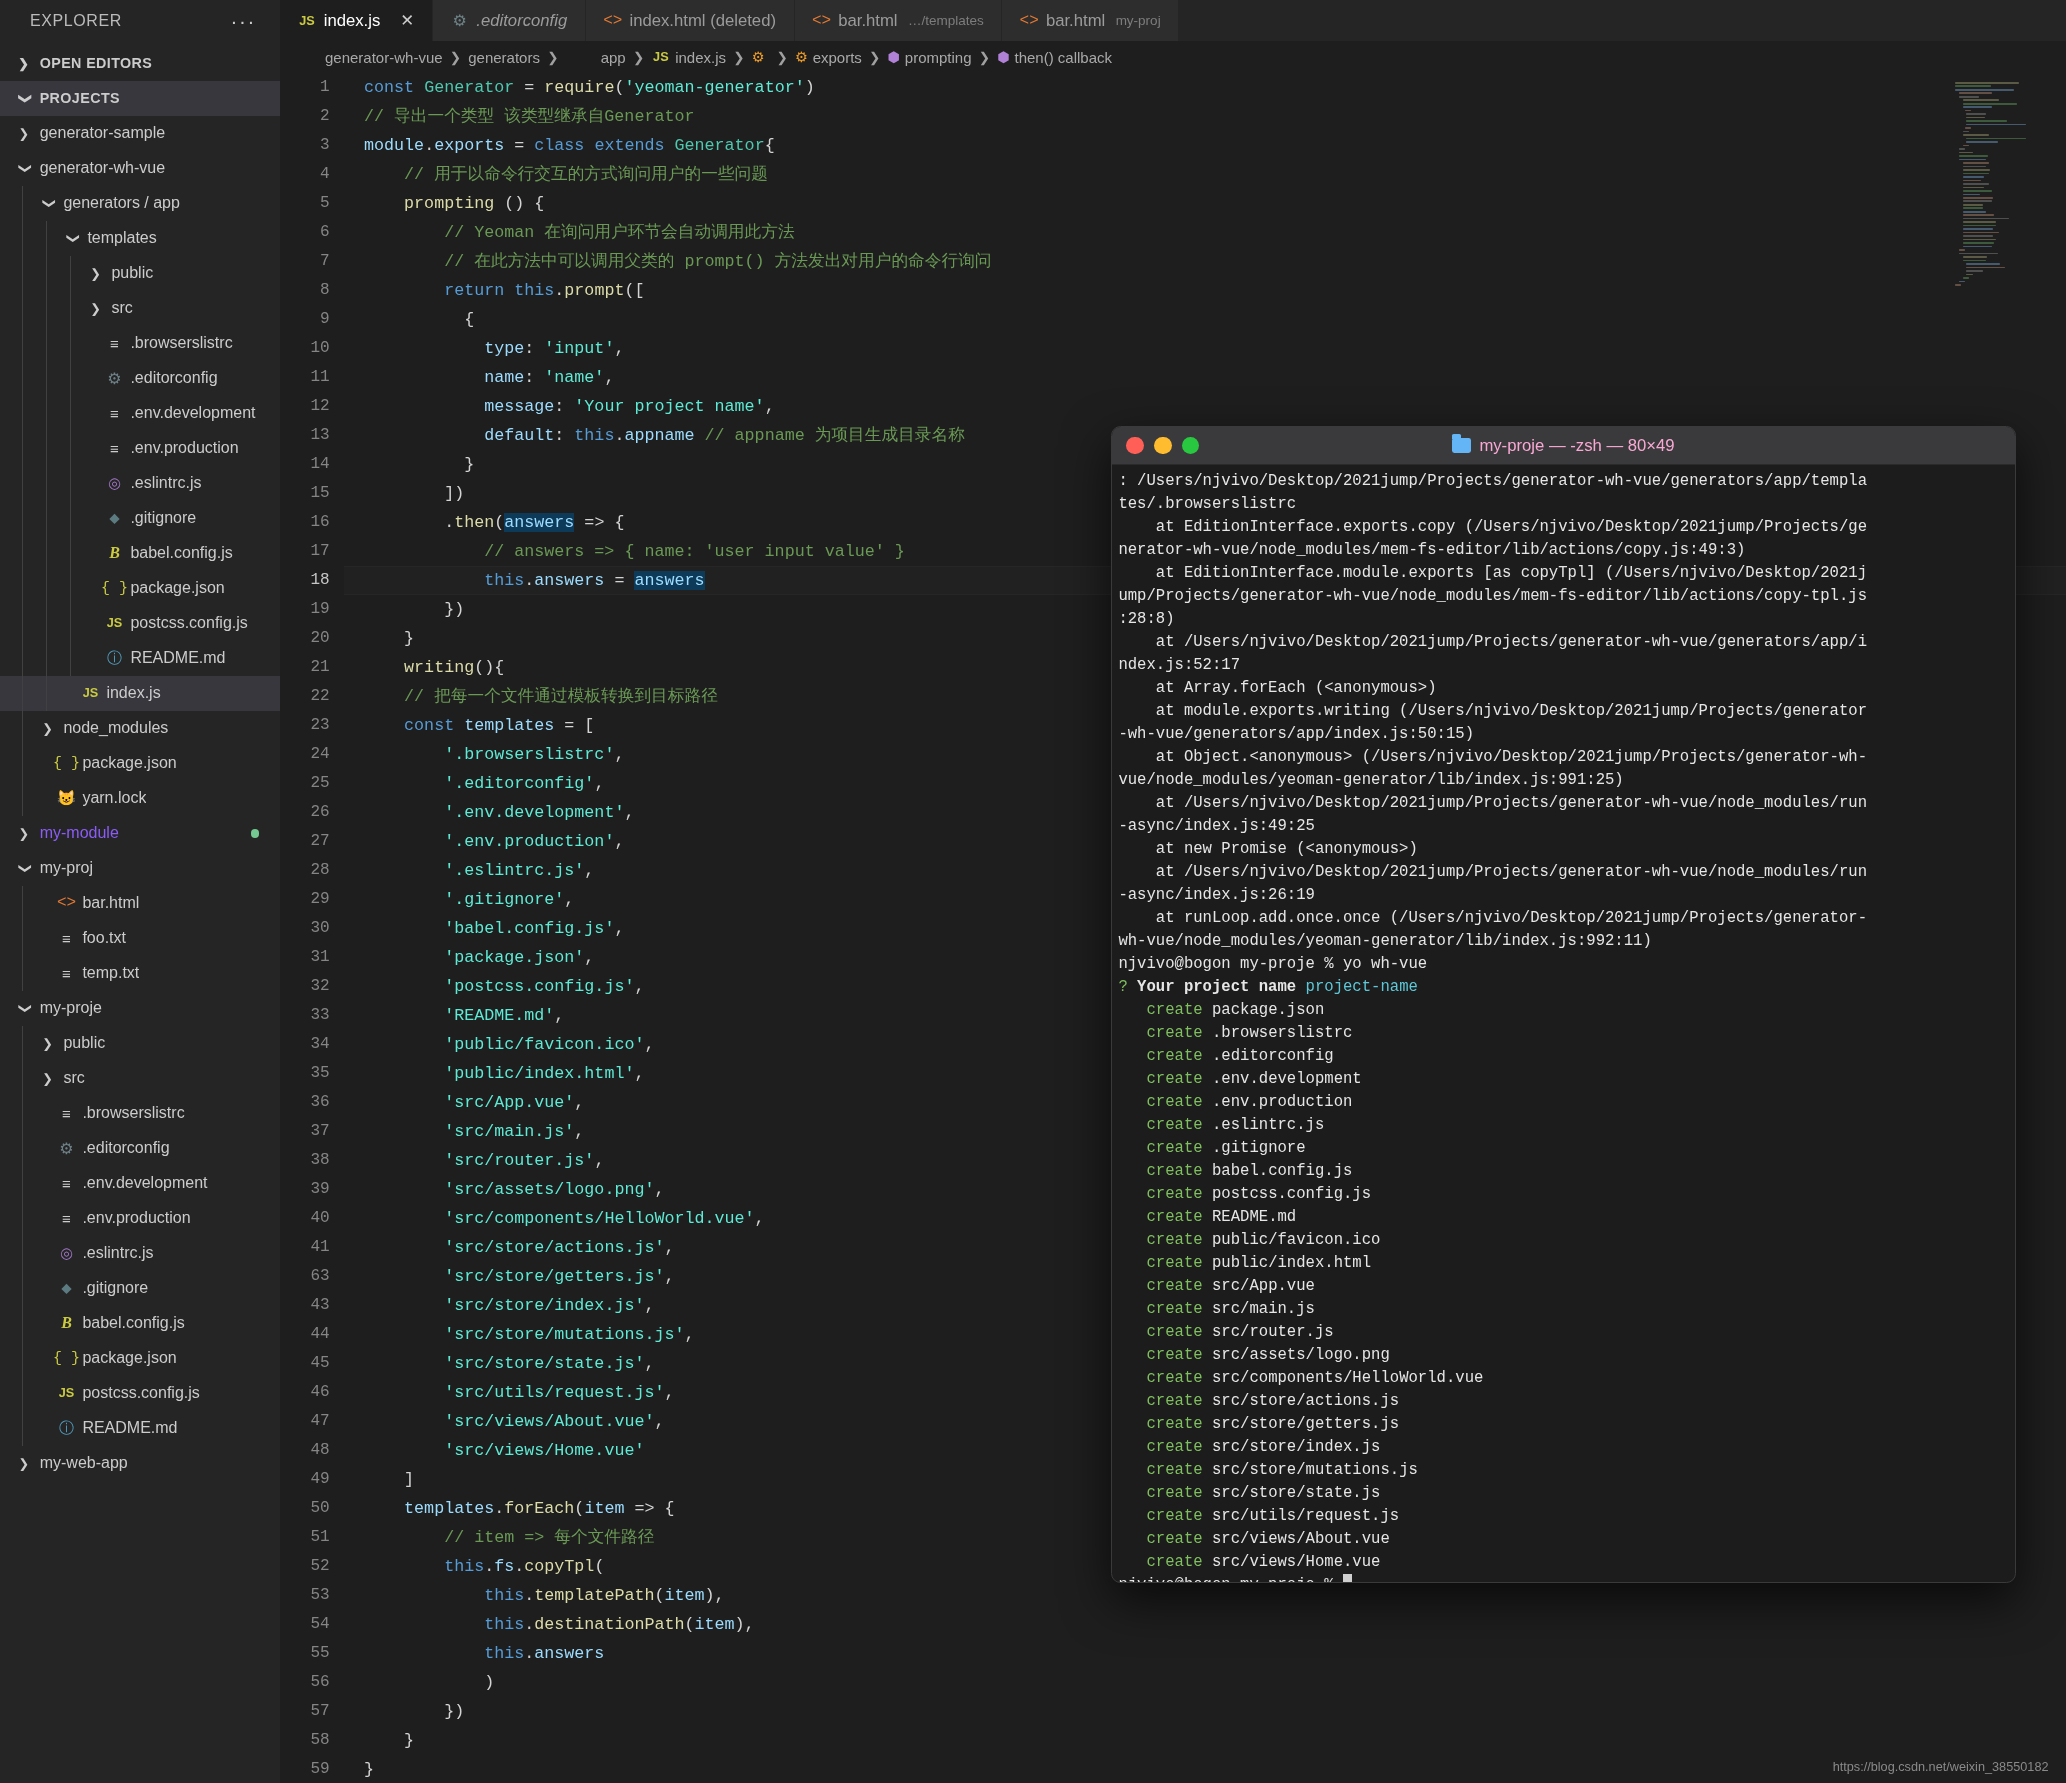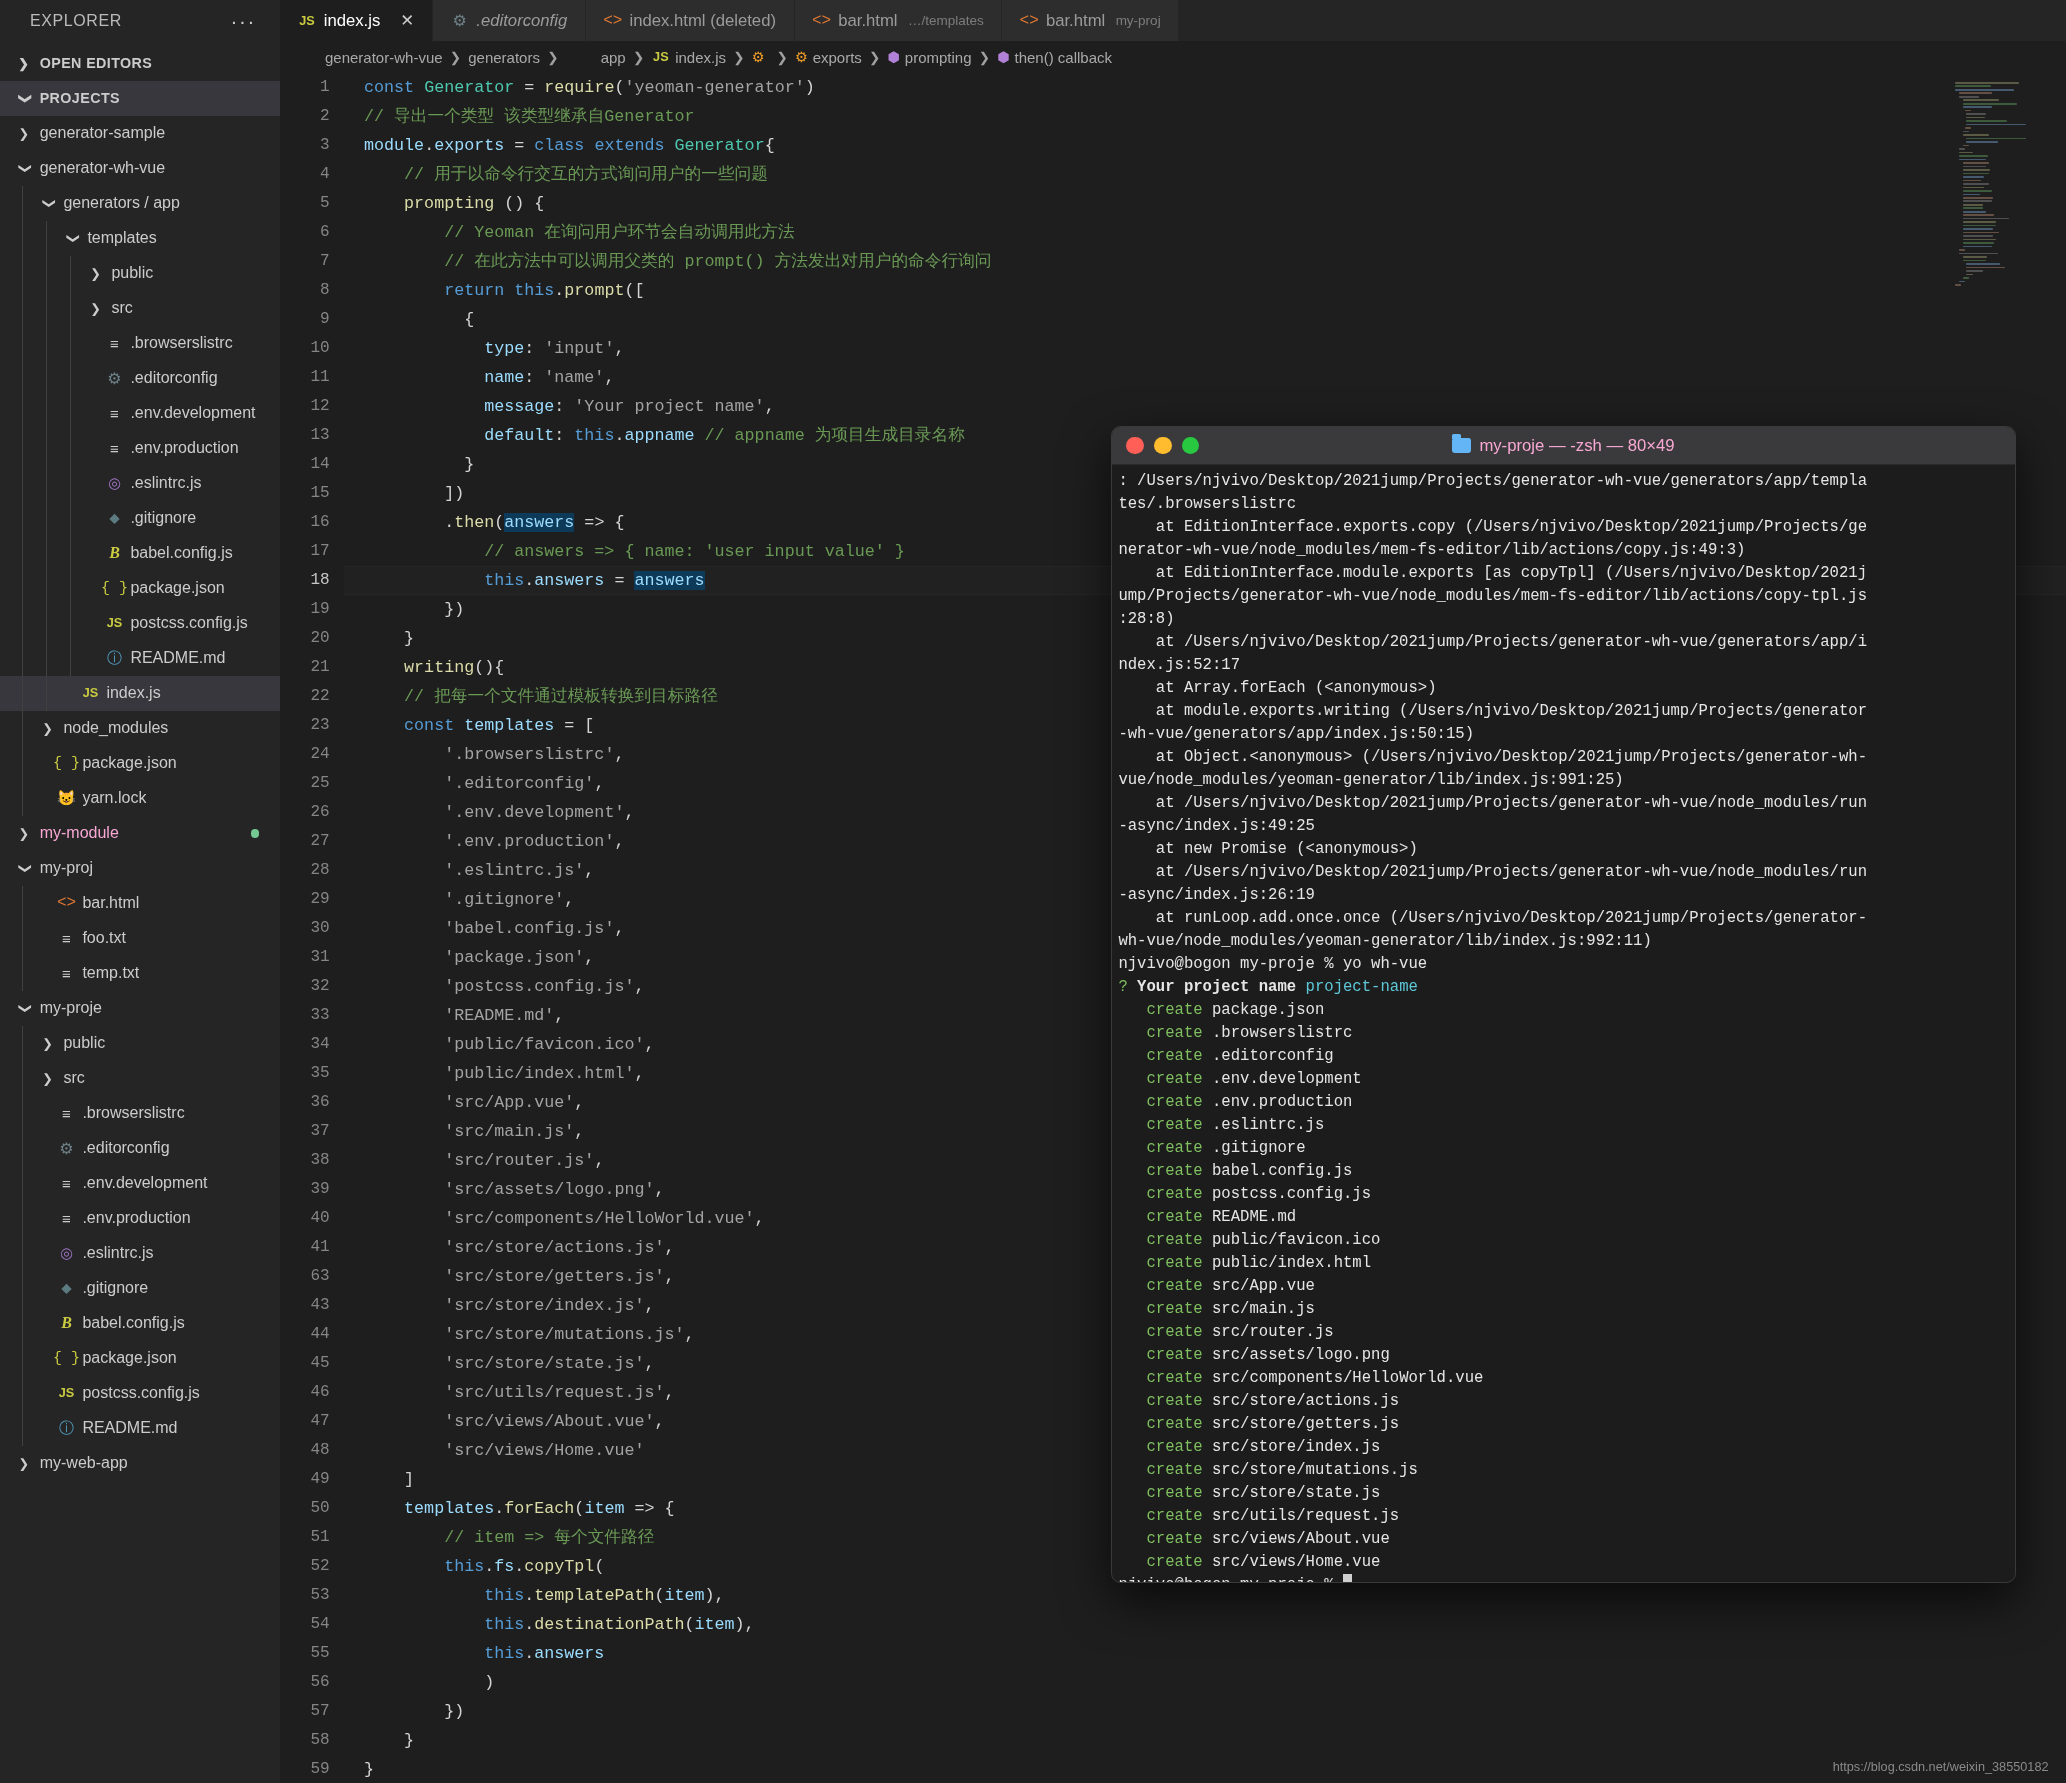--- a/index.html
+++ b/index.html
@@ -62,21 +62,21 @@
   }
   .section.open-editors { background: #252526; }
   .section.projects { background: #37373d; }
   .chev { display: inline-block; width: 19px; text-align: center; font-size: 12.7px; color: #cccccc; }
   .row {
     display: flex; align-items: center; height: 35px;
     color: #cccccc; font-size: 16px; white-space: nowrap; position: relative;
   }
   .row.selected { background: #37373d; }
   .row .label { overflow: hidden; text-overflow: ellipsis; }
-  .row.green .label { color: #f9a8d4; }
+  .row.green .label { color: #8b5cf6; }
   .row .dot { position: absolute; right: 20.7px; width: 8.7px; height: 8.7px;
               border-radius: 50%; background: #73c991; }
   .guide { position: absolute; top: 0; bottom: 0; width: 0.8px; background: #414141; }
 
   
   .editor { flex: 1 1 auto; background: #1e1e1e; position: relative; min-width: 0; }
   .breadcrumb {
     height: 32px; display: flex; align-items: center; gap: 5.6px;
     padding-left: 45px; color: #a9a9a9; font-size: 15px; background: #1e1e1e;
   }
@@ -93,21 +93,21 @@
   .code {
     flex: 1 1 auto; font-size: 16.7px; line-height: 29px; white-space: pre;
     color: #d4d4d4; position: relative;
   }
   .code .line { height: 29px; }
   .code .line.cur { background: #212121; box-shadow: inset 0 0.8px 0 #282828, inset 0 -0.8px 0 #282828; }
 
   
   .t-kw  { color: #569cd6; }
   .t-fn  { color: #dcdcaa; }
-  .t-str { color: #a3a3a3; }
+  .t-str { color: #5eead4; }
   .t-cmt { color: #6a9955; }
   .t-var { color: #9cdcfe; }
   .t-cls { color: #4ec9b0; }
   .t-eq  { color: #d4d4d4; }
   .sel   { background: #0d3a58; }
 
   
   .minimap { position: absolute; right: 8px; top: 41px; width: 103px; height: 159px;
              opacity: .65; }
   .mm-line { height: 1.6px; margin-bottom: 1.9px; border-radius: 0.8px; }

